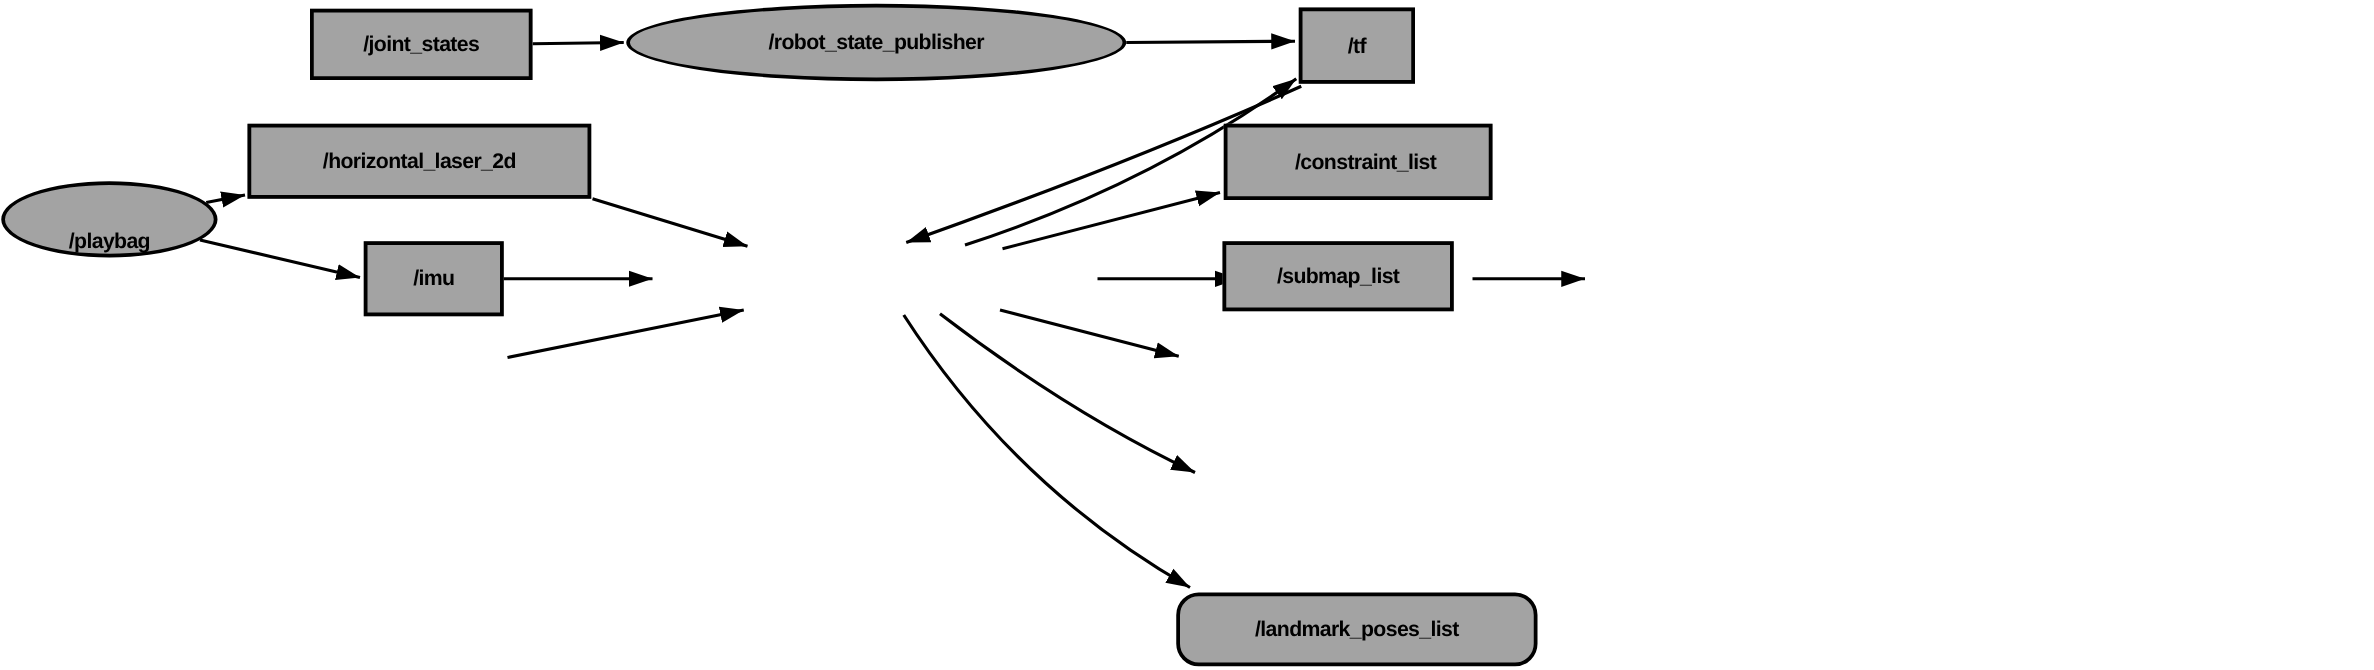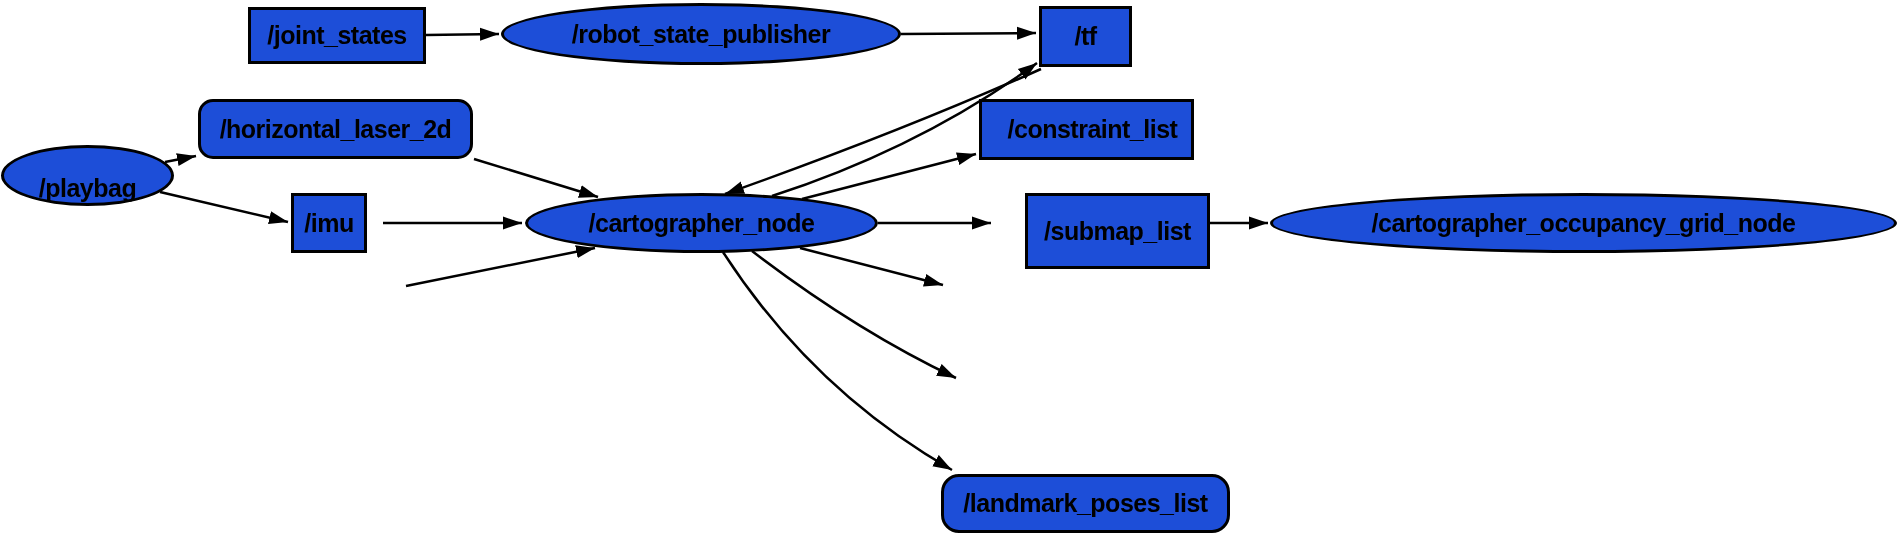--- a/index.html
+++ b/index.html
@@ -13,26 +13,26 @@
   }
   .edges {
     position: absolute;
     left: 0; top: 0;
     width: 1899px; height: 536px;
   }
   .node {
     position: absolute;
     box-sizing: border-box;
     border: 3px solid #000000;
-    background: #1d4ed8;
+    background: #a3a3a3;
     display: flex;
     align-items: center;
     justify-content: center;
     font-weight: 700;
-    font-size: 25px;
+    font-size: 17px;
     letter-spacing: -0.5px;
     color: #000000;
     white-space: nowrap;
   }
   .node.ellipse { border-radius: 50%; }
   .edge { stroke: #000000; stroke-width: 2.5; fill: none; }
 </style>
 </head>
 <body>
 
@@ -70,44 +70,38 @@
   </div>
 
   <div class="node ellipse" style="left:501px; top:3px; width:400px; height:62px;">
     <span>/robot_state_publisher</span>
   </div>
 
   <div class="node" style="left:1039px; top:6px; width:93px; height:61px;">
     <span>/tf</span>
   </div>
 
-  <div class="node" style="left:198px; top:99px; width:275px; height:60px;border-radius:15px;">
+  <div class="node" style="left:198px; top:99px; width:275px; height:60px;">
     <span>/horizontal_laser_2d</span>
   </div>
 
-  <div class="node" style="left:291px; top:193px; width:76px; height:60px;justify-content:center;">
+  <div class="node" style="left:291px; top:193px; width:112px; height:60px;justify-content:center;">
     <span>/imu</span>
   </div>
 
-  <div class="node ellipse" style="left:525px; top:193px; width:353px; height:60px;">
-    <span>/cartographer_node</span>
-  </div>
 
 
   <div class="node" style="left:979px; top:99px; width:215px; height:61px;padding-left:12px;">
     <span>/constraint_list</span>
   </div>
 
-  <div class="node" style="left:1025px; top:193px; width:185px; height:76px;">
+  <div class="node" style="left:978px; top:193px; width:185px; height:56px;">
     <span>/submap_list</span>
   </div>
 
-  <div class="node ellipse" style="left:1270px; top:193px; width:627px; height:60px;">
-    <span>/cartographer_occupancy_grid_node</span>
-  </div>
 
 
 
   <div class="node" style="left:941px; top:474px; width:289px; height:59px;border-radius:18px;">
     <span>/landmark_poses_list</span>
   </div>
 
 </div>
 
 </body></html>

